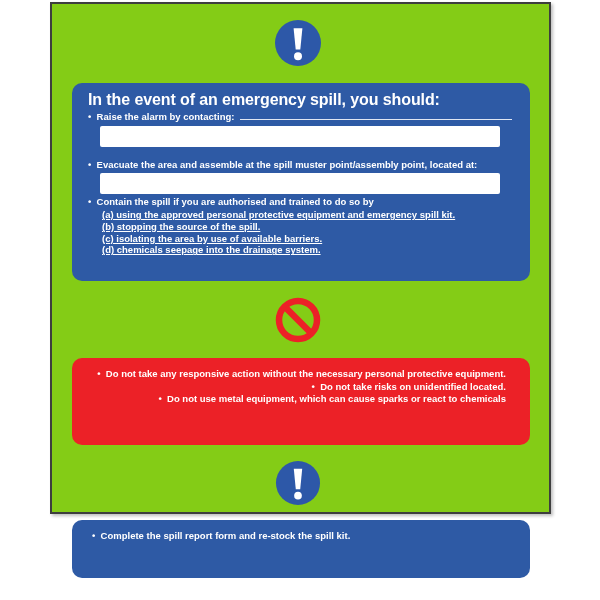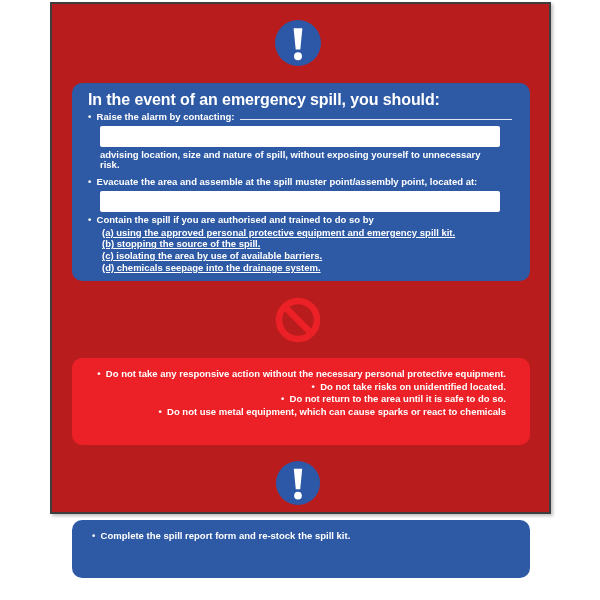--- a/index.html
+++ b/index.html
@@ -13,21 +13,21 @@
     background: #ffffff;
     font-family: "Liberation Sans", sans-serif;
     overflow: hidden;
   }
   .canvas { position: relative; width: 600px; height: 600px; }
 
   .sign {
     position: absolute;
     left: 50px; top: 2px;
     width: 501px; height: 512px;
-    background: #b91c1c;
+    background: #84cc16;
     border: 2px solid var(--frame);
     box-shadow: 2px 2px 3px rgba(0,0,0,0.25);
   }
 
   .icon { position: absolute; }
   .icon svg { display: block; }
 
   .panel {
     position: absolute;
     left: 20px;
@@ -80,21 +80,21 @@
     border: none;
     border-radius: 2px;
     font: bold 11px "Liberation Sans", sans-serif;
     color: #1a1a1a;
     padding: 0 5px;
   }
 
   .note {
     margin: 1px 30px 2px 12px;
   }
-  .evac { margin-right: 24px; margin-top: 6px; }
+  .evac { margin-right: 24px; margin-top: 13px; }
   .contain { margin-top: 2px; }
 
   .sub-list { margin: 2px 0 0 14px; }
   .sub-item { margin-bottom: 1px; text-decoration: underline; }
 
   .r-item {
     padding-left: 9px;
     text-indent: -9px;
     margin-bottom: 2px;
   }
@@ -116,21 +116,20 @@
     </div>
 
     <div class="panel blue panel-1">
       <div class="heading">In the event of an emergency spill, you should:</div>
 
       <div class="contact-row">
         <span class="bullet">Raise the alarm by contacting:</span>
         <span class="rule-line"></span>
       </div>
       <input class="write-in" type="text" value="" style="">
-      <div class="body-txt note">advising location, size and nature of spill, without exposing yourself to unnecessary risk.</div>
 
       <div class="bullet evac">Evacuate the area and assemble at the spill muster point/assembly point, located at:</div>
       <input class="write-in" type="text" value="" style="">
 
       <div class="bullet contain">Contain the spill if you are authorised and trained to do so by</div>
       <div class="sub-list">
 
           <div class="sub-item">(a) using the approved personal protective equipment and emergency spill kit.</div>
 
           <div class="sub-item">(b) stopping the source of the spill.</div>
@@ -147,21 +146,20 @@
         <line x1="10.5" y1="10.5" x2="35.5" y2="35.5" stroke="#ec2127" stroke-width="6.5"></line>
       </svg>
     </div>
 
     <div class="panel red panel-r">
 
         <div class="r-item">Do not take any responsive action without the necessary personal protective equipment.</div>
 
         <div class="r-item">Do not take risks on unidentified located.</div>
 
-        <div class="r-item">Do not return to the area until it is safe to do so.</div>
 
         <div class="r-item">Do not use metal equipment, which can cause sparks or react to chemicals</div>
       </div>
 
     <div class="icon" style="left:223px; top:456px;">
       <svg width="46" height="46" viewBox="0 0 48 48">
         <circle cx="24" cy="24" r="23" fill="#2d58a8"></circle>
         <polygon points="19.6,9.2 28.4,9.2 26.3,30.5 21.7,30.5" fill="#ffffff"></polygon>
         <circle cx="24" cy="37.2" r="4" fill="#ffffff"></circle>
       </svg>

